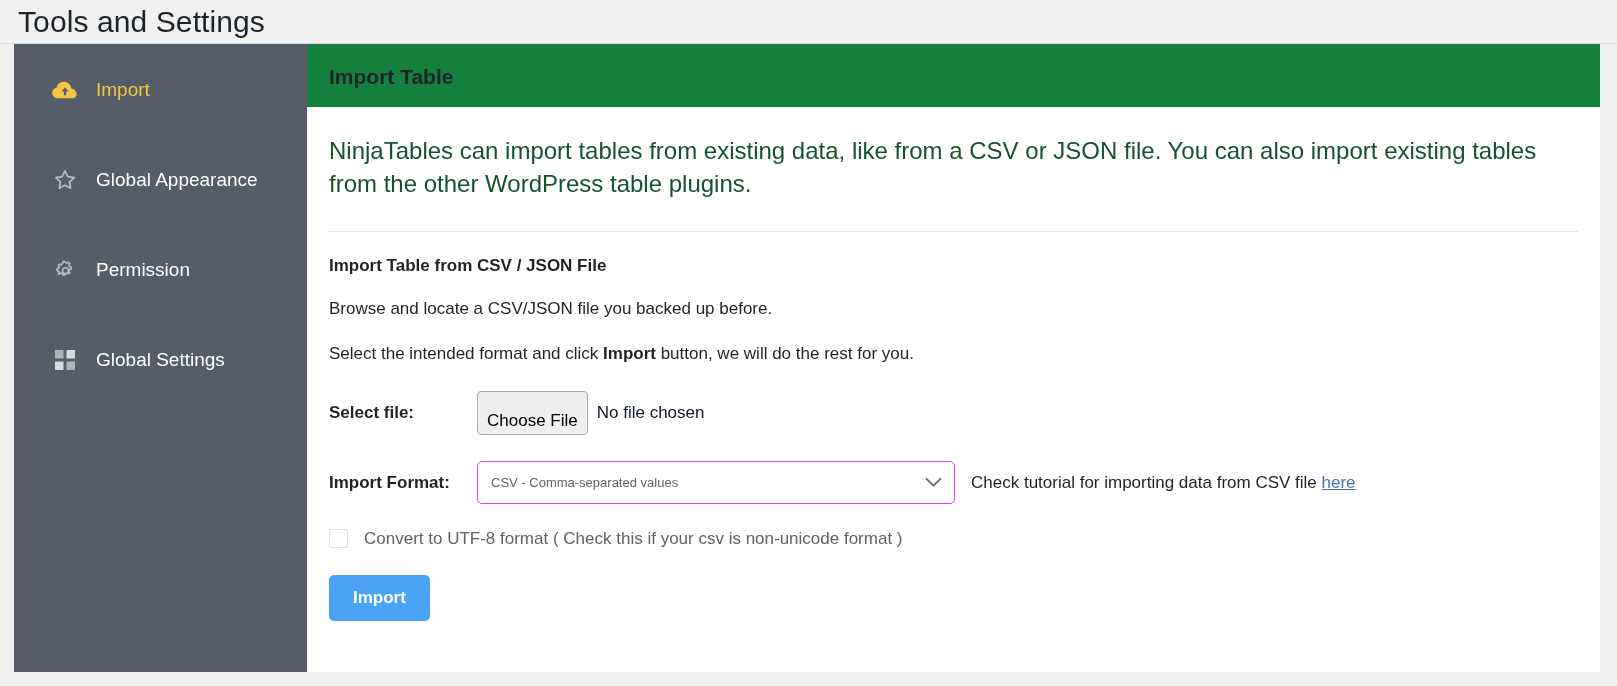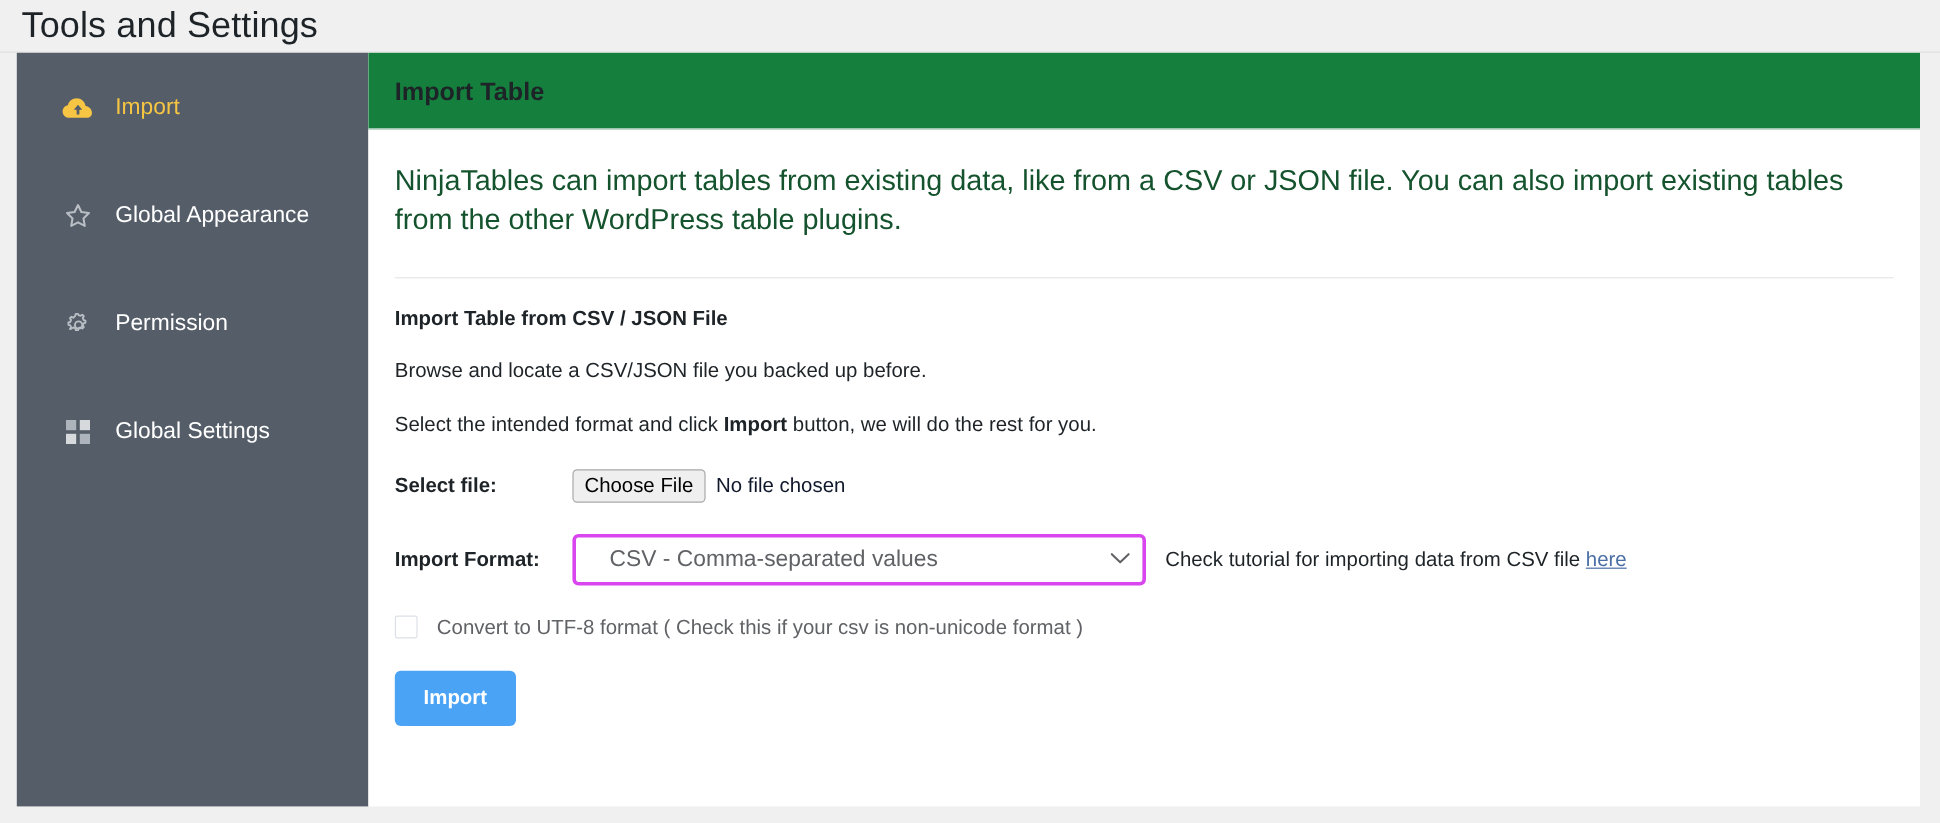--- a/index.html
+++ b/index.html
@@ -144,45 +144,45 @@
     align-items: center;
     font-family: "Liberation Sans", sans-serif;
   }
   .choose-btn {
     font-size: 17px;
     font-family: "Liberation Sans", sans-serif;
     color: #000000;
     background: #efefef;
     border: 1px solid #a9a9a9;
     border-radius: 4px;
-    padding: 3px 9px 4px 9px;
+    padding: 19px 9px 4px 9px;
     line-height: 1.15;
     cursor: pointer;
   }
   .file-name {
     font-size: 17px;
     color: #0f172a;
     margin-left: 9px;
   }
 
   
   .select-wrap {
     position: relative;
     width: 478px;
   }
   .select-box {
     width: 100%;
     box-sizing: border-box;
     height: 43px;
-    border: 3px solid #d946ef;
+    border: 1px solid #d946ef;
     border-radius: 5px;
     background: #ffffff;
-    font-size: 19px;
+    font-size: 13px;
     color: #606266;
-    padding: 0 38px 0 28px;
+    padding: 0 38px 0 13px;
     display: flex;
     align-items: center;
     cursor: pointer;
   }
   .select-chevron {
     position: absolute;
     right: 13px;
     top: 50%;
     transform: translateY(-50%);
     pointer-events: none;

